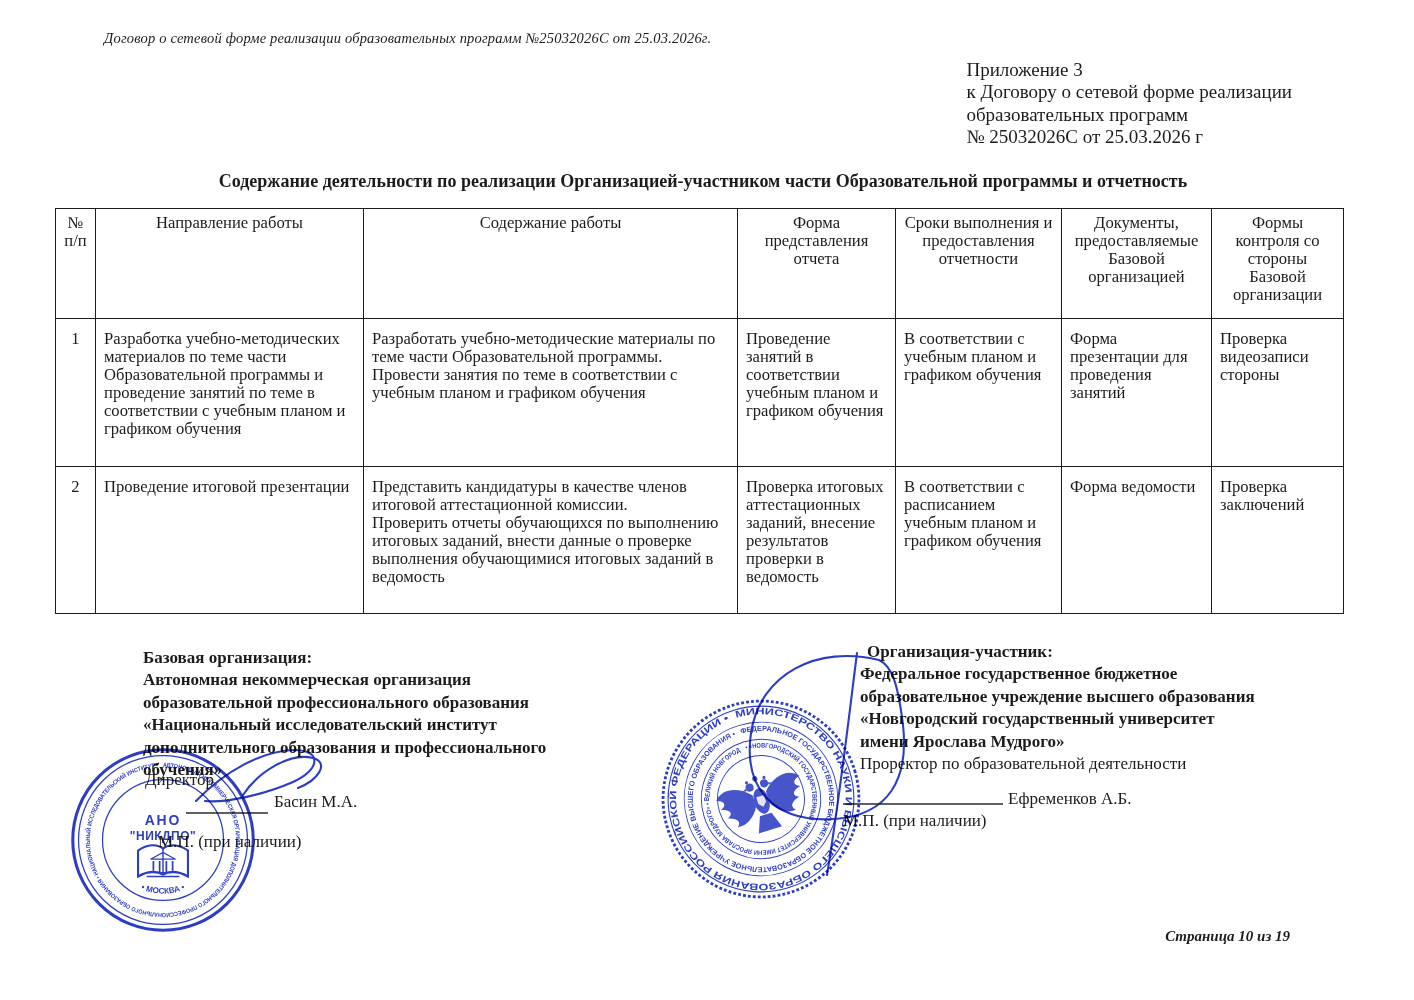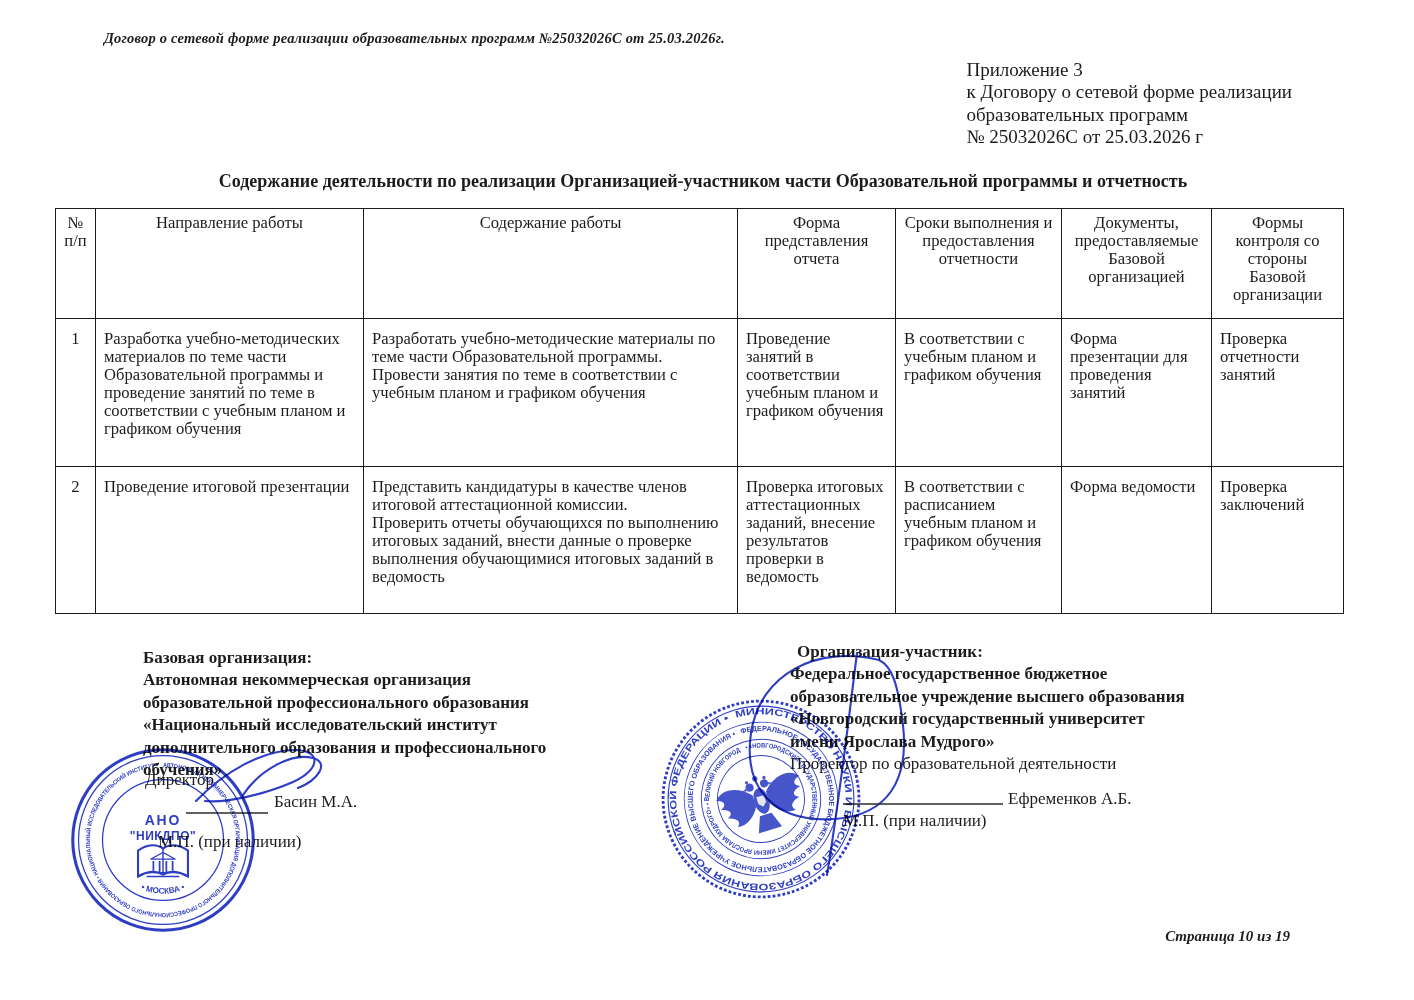--- a/index.html
+++ b/index.html
@@ -3,39 +3,39 @@
 <meta charset="utf-8">
 <style>
   html,body{margin:0;padding:0;}
   body{
     width:1414px;height:1000px;position:relative;background:#ffffff;
     font-family:"Liberation Serif","DejaVu Serif",serif;color:#1c1c1c;
     overflow:hidden;
   }
   .abs{position:absolute;}
   
-  .top-note{left:104px;top:30px;font-style:italic;font-weight:700;font-size:14.5px;letter-spacing:.2px;}
+  .top-note{left:104px;top:30px;font-style:italic;font-weight:400;font-size:14.5px;letter-spacing:.2px;}
   
   .appendix{right:122px;top:59px;font-size:19px;line-height:22.4px;margin-left:44px;}
   
   .doc-title{left:0;right:8px;top:171px;text-align:center;font-weight:700;font-size:18px;}
   
   table.activities{border-collapse:collapse;table-layout:fixed;width:1288px;position:absolute;left:55px;top:208px;}
   table.activities th, table.activities td{
     border:1.7px solid #1b1b1b;vertical-align:top;font-size:16.6px;line-height:18px;
     padding:11px 8px 2px 8px;font-weight:400;overflow:hidden;
   }
   table.activities th{text-align:center;padding-top:5px;}
   table.activities td.num{text-align:center;}
   table.activities td{white-space:pre-line;}
   
   .sig-block{font-size:17px;line-height:22.4px;font-weight:700;}
   .sig-block .reg{font-weight:400;}
   .base-block{left:143px;top:641px;width:470px;margin-top:6px;}
-  .participant-block{left:790px;top:641px;width:470px;}
+  .participant-block{left:860px;top:641px;width:470px;}
   .participant-block .lbl{padding-left:7px;}
   .plain{font-size:17px;line-height:21px;}
   .footer-page{right:124px;top:928px;font-size:15px;font-weight:700;font-style:italic;}
   
   .stamp-svg,.sig-overlay{position:absolute;mix-blend-mode:multiply;pointer-events:none;}
   .sig-overlay{left:0;top:0;}
   .stamp-text{font-family:"Liberation Sans","DejaVu Sans",sans-serif;fill:#2e3ec4;}
 </style>
 </head>
 <body>
@@ -72,21 +72,21 @@
     <th>Формы контроля со стороны Базовой организации</th>
   </tr>
   <tr style="height:148px">
     <td class="num">1</td>
     <td>Разработка учебно-методических материалов по теме части Образовательной программы и проведение занятий по теме в соответствии с учебным планом и графиком обучения</td>
     <td>Разработать учебно-методические материалы по теме части Образовательной программы.
 Провести занятия по теме в соответствии с учебным планом и графиком обучения</td>
     <td>Проведение занятий в соответствии учебным планом и графиком обучения</td>
     <td>В соответствии с учебным планом и графиком обучения</td>
     <td>Форма презентации для проведения занятий</td>
-    <td>Проверка отчетности занятий</td>
+    <td>Проверка видеозаписи стороны</td>
   </tr>
   <tr style="height:147px">
     <td class="num">2</td>
     <td>Проведение итоговой презентации</td>
     <td>Представить кандидатуры в качестве членов итоговой аттестационной комиссии.
 Проверить отчеты обучающихся по выполнению итоговых заданий, внести данные о проверке выполнения обучающимися итоговых заданий в ведомость</td>
     <td>Проверка итоговых аттестационных заданий, внесение результатов проверки в ведомость</td>
     <td>В соответствии с расписанием учебным планом и графиком обучения</td>
     <td>Форма ведомости</td>
     <td>Проверка заключений</td>

